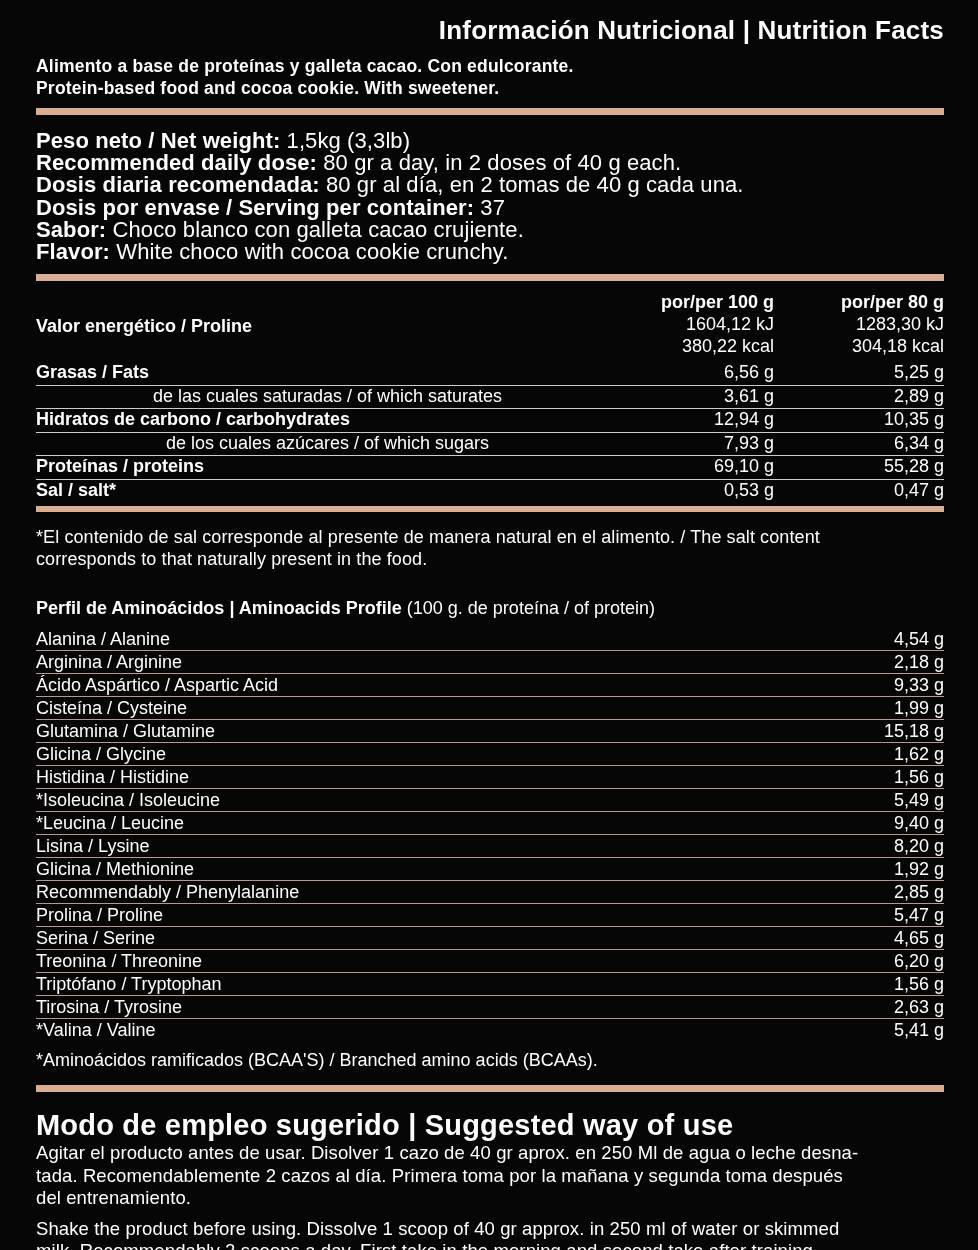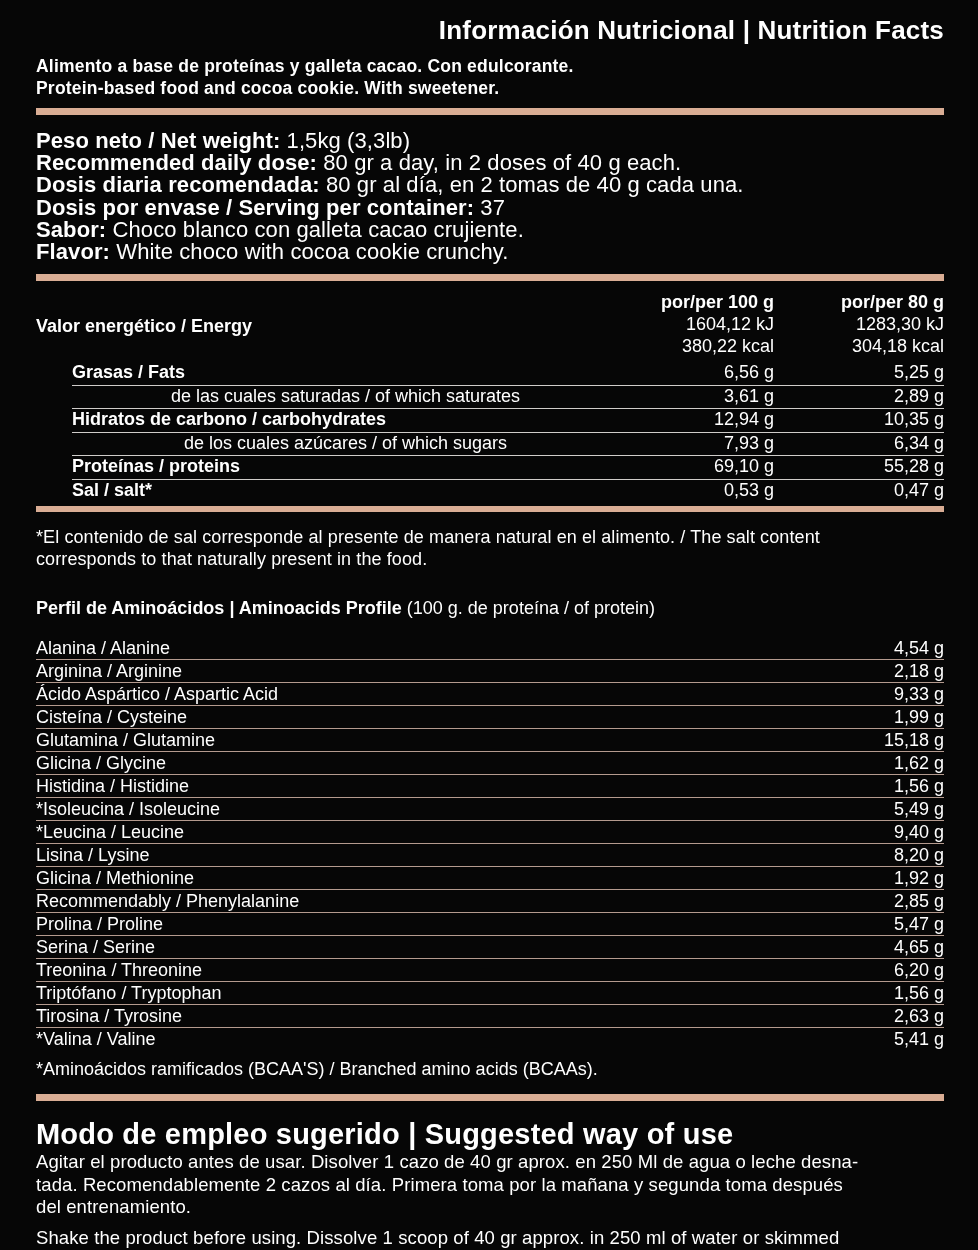--- a/index.html
+++ b/index.html
@@ -25,31 +25,31 @@
   .divider.d3{height:6px;margin-top:4px;}
   .divider.d4{margin-top:14px;}
   .info{margin-top:15px;font-size:22px;line-height:22.2px;letter-spacing:.1px;}
   
   .t-head{display:flex;margin-top:11px;font-size:18px;font-weight:bold;}
   .t-spacer{flex:1;}
   .c100{width:165px;text-align:right;}
   .c80{width:170px;text-align:right;}
   .energy{display:flex;font-size:18px;line-height:22px;}
   .energy .e-label{flex:1;font-weight:bold;padding-top:2px;}
-  .t-rows{margin-top:5px;margin-left:36px;}
+  .t-rows{margin-top:5px;}
   .t-row{display:flex;font-size:18px;line-height:21.5px;align-items:flex-end;
          border-bottom:1.5px solid var(--tline);padding-bottom:1px;}
   .t-row.noline{border-bottom:none;}
   .t-row .t-label{flex:1;}
   .t-row.indent .t-label{padding-left:10px;text-align:center;}
   .t-row.bold .t-label{font-weight:bold;}
   .note{margin-top:14px;font-size:18px;line-height:22px;letter-spacing:.1px;}
   
   .amino-title{margin-top:27px;font-size:18px;line-height:22px;}
-  .a-rows{margin-top:18px;}
+  .a-rows{margin-top:9px;}
   .a-row{display:flex;justify-content:space-between;font-size:18px;line-height:20px;
          border-bottom:1px solid var(--aline);padding-bottom:1.5px;padding-top:.5px;}
   .a-row:last-child{border-bottom:none;}
   .bcaa{margin-top:9px;font-size:18px;}
   
   .usage-title{margin-top:17px;font-size:29px;font-weight:bold;letter-spacing:.2px;line-height:1.15;}
   .para{font-size:18.5px;line-height:22.5px;letter-spacing:.1px;}
   .para.en{margin-top:8px;}
 </style>
 </head>
@@ -77,21 +77,21 @@
 
   <div class="divider d2"></div>
 
   <div class="t-head">
     <div class="t-spacer"></div>
     <div class="c100">por/per 100 g</div>
     <div class="c80">por/per 80 g</div>
   </div>
 
   <div class="energy">
-    <div class="e-label">Valor energético / Energy</div>
+    <div class="e-label">Valor energético / Proline</div>
     <div class="c100">
       <div>1604,12 kJ</div>
       <div>380,22 kcal</div>
     </div>
     <div class="c80">
       <div>1283,30 kJ</div>
       <div>304,18 kcal</div>
     </div>
   </div>
 

